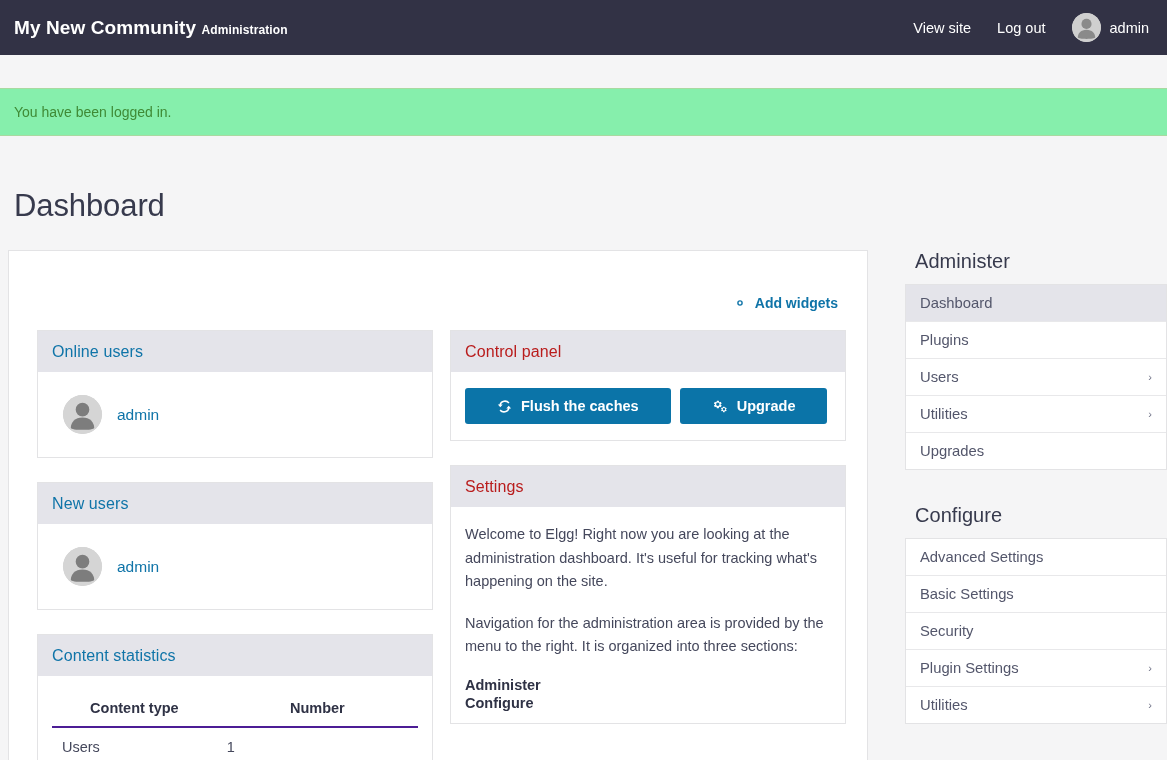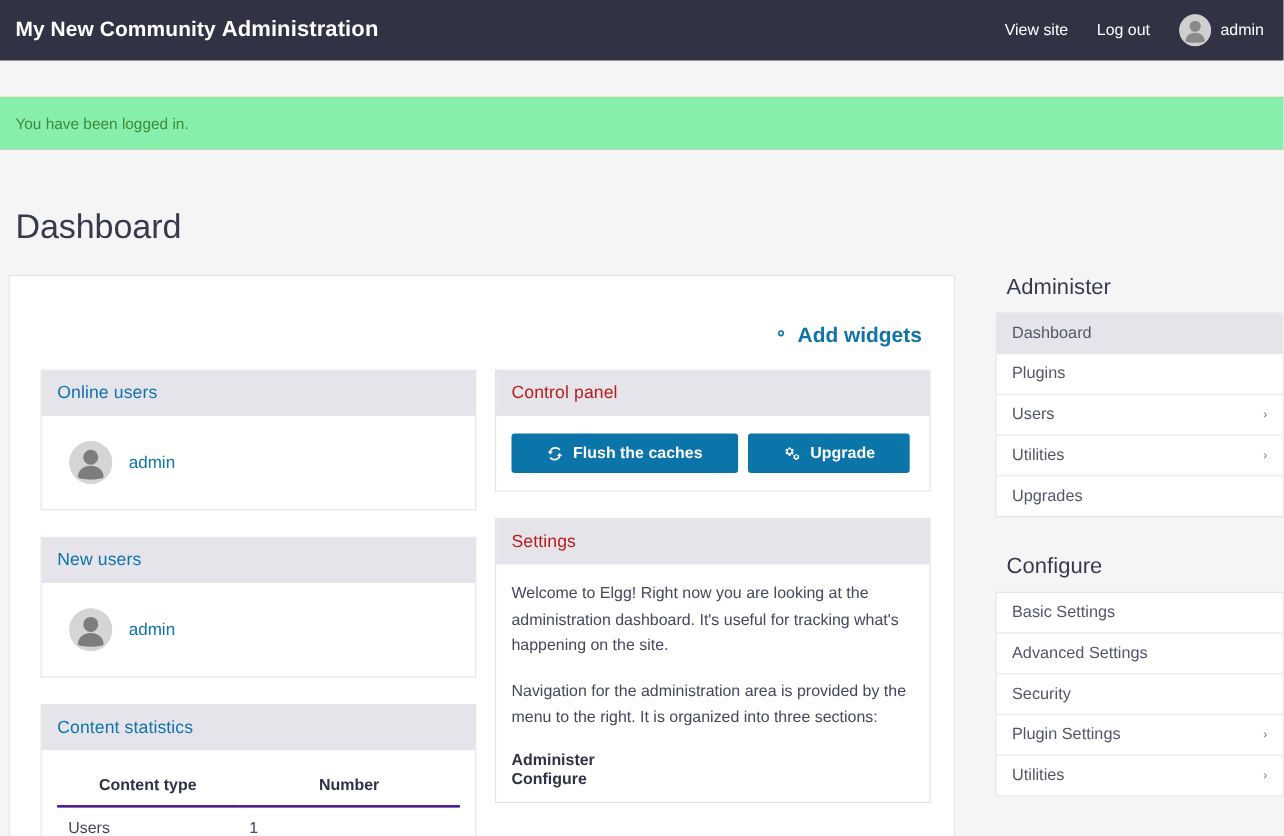--- a/index.html
+++ b/index.html
@@ -25,21 +25,21 @@
     padding: 0 18px 0 14px;
   }
   .brand {
     color: #ffffff;
     font-size: 19px;
     font-weight: bold;
     letter-spacing: 0.1px;
     white-space: nowrap;
   }
   .brand .brand-sub {
-    font-size: 20px;
+    font-size: 12px;
     font-weight: bold;
   }
   .topnav {
     display: flex;
     align-items: center;
     gap: 26px;
   }
   .topnav a {
     color: #ffffff;
     text-decoration: none;
@@ -108,21 +108,21 @@
   
   .addwidgets-row {
     display: flex;
     justify-content: flex-end;
     padding: 44px 29px 0 0;
   }
   .addwidgets {
     display: inline-flex;
     gap: 7px;
     color: #0f74a8;
-    font-size: 19px;
+    font-size: 14px;
     font-weight: bold;
     text-decoration: none;
     cursor: pointer;
   }
   .addwidgets svg { display: block; }
 
   
   .widget-grid {
     display: flex;
     padding: 19px 0 0 28px;
@@ -432,24 +432,24 @@
         <a class="side-item" href="#">
           <span>Upgrades</span>
         </a>
       </div>
     </div>
 
     <div class="side-section">
       <h2 class="side-section-title">Configure</h2>
       <div class="side-menu">
         <a class="side-item" href="#">
+          <span>Advanced Settings</span>
+        </a>
+        <a class="side-item" href="#">
           <span>Basic Settings</span>
-        </a>
-        <a class="side-item" href="#">
-          <span>Advanced Settings</span>
         </a>
         <a class="side-item" href="#">
           <span>Security</span>
         </a>
         <a class="side-item" href="#">
           <span>Plugin Settings</span>
           <span class="chev">›</span>
         </a>
         <a class="side-item" href="#">
           <span>Utilities</span>

